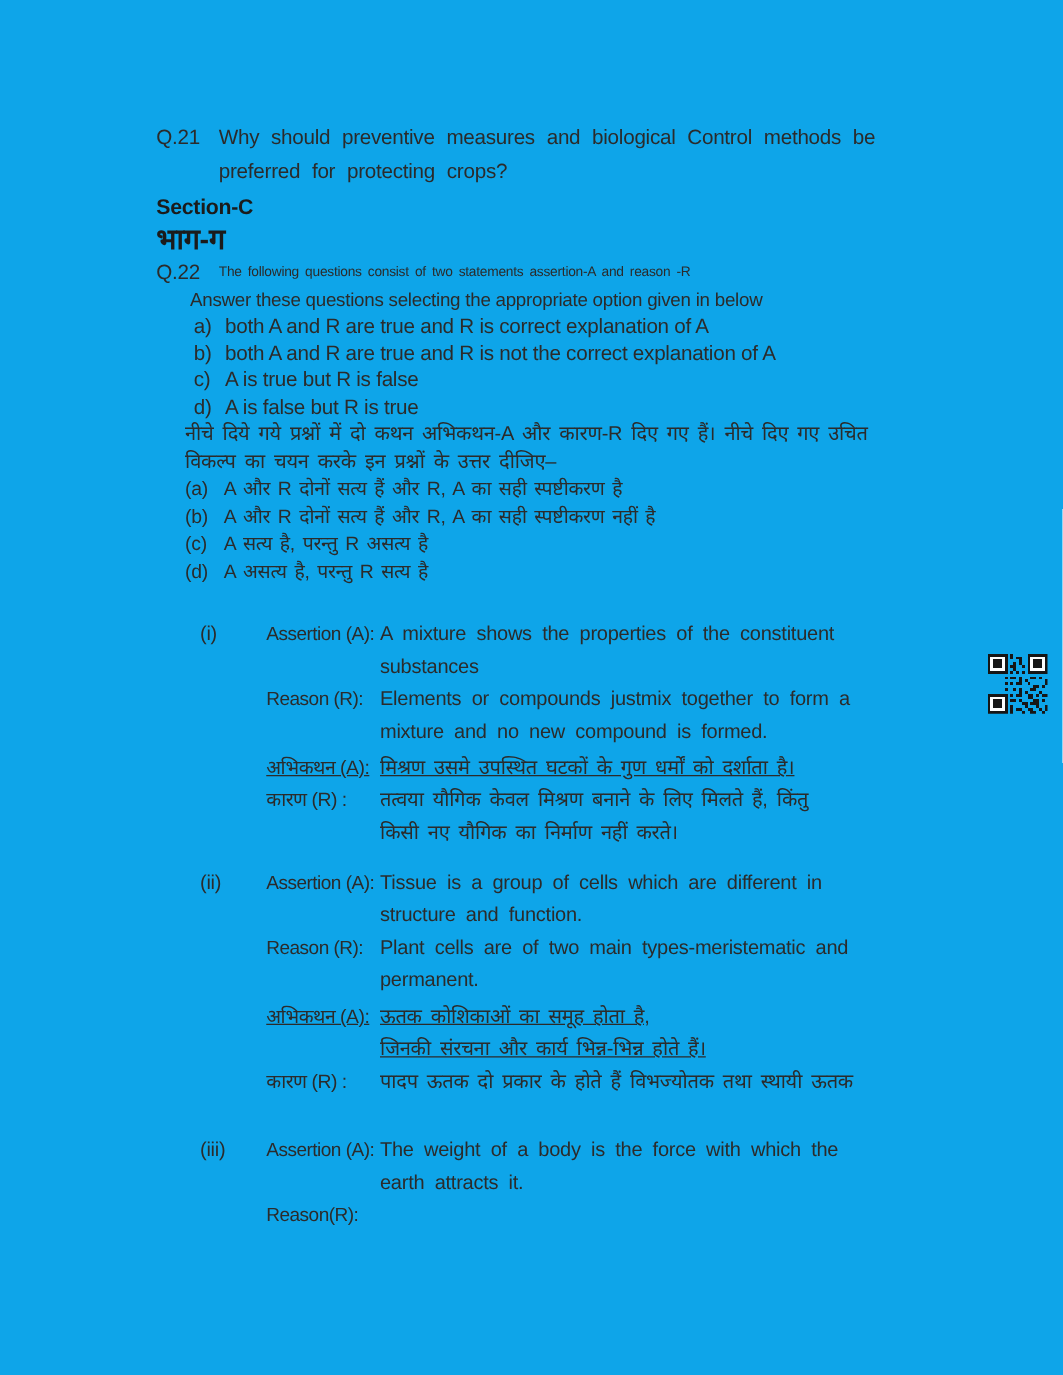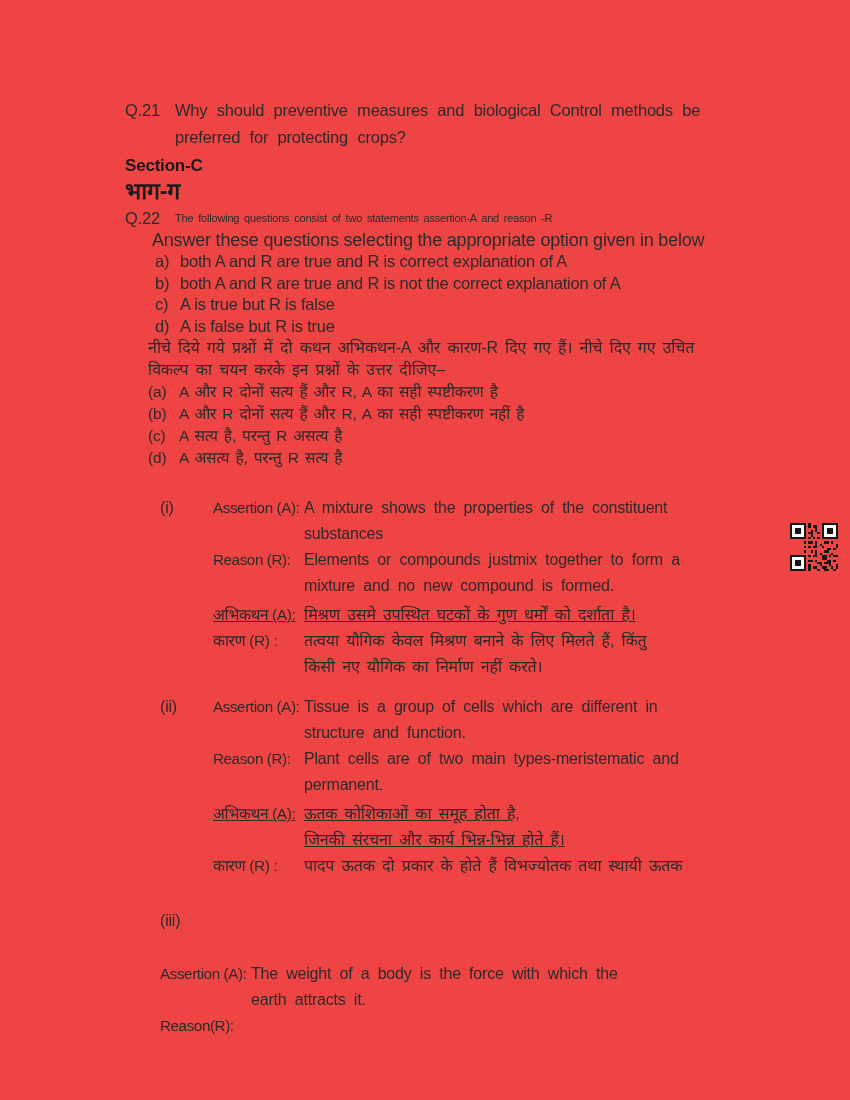--- a/index.html
+++ b/index.html
@@ -10,21 +10,21 @@
     background: #fdfdfd;
     font-family: "Liberation Sans", "DejaVu Sans", sans-serif;
     color: #2b2b2b;
     overflow: hidden;
   }
   * { box-sizing: border-box; }
   .page {
     position: relative;
     width: 850px;
     height: 1100px;
-    background: #ef4444;
+    background: #0ea5e9;
     letter-spacing: -0.2px;
   }
   .content {
     position: absolute;
     left: 125px;
     top: 97px;
     width: 625px;
   }
   .q-row { display: flex; }
   .q-num {
@@ -55,21 +55,21 @@
   .sec-en { font-size: 17px; line-height: 25px; }
   .sec-hi { font-size: 23px; line-height: 26px; }
   .q22-block { margin-top: 4px; }
   .q22-intro1 {
     font-size: 11px;
     line-height: 21.5px;
     word-spacing: 2px;
   }
   .q22-line2 {
     margin-left: 27px;
-    font-size: 18px;
+    font-size: 15px;
     line-height: 21.5px;
   }
   .opt-en {
     display: flex;
     margin-left: 30px;
     font-size: 16.5px;
     line-height: 21.5px;
   }
   .opt-en .key { flex: 0 0 25px; }
   .hi-intro {
@@ -83,21 +83,21 @@
     display: flex;
     margin-left: 23px;
     font-size: 15.5px;
     line-height: 22px;
     word-spacing: 2px;
   }
   .opt-hi .key { flex: 0 0 31px; }
   .ar-item { display: flex; margin-left: 35px; }
   .item-i   { margin-top: 26px; }
   .item-ii  { margin-top: 14px; }
-  .item-iii { margin-top: 29px; flex-direction: column; }
+  .item-iii { margin-top: 29px; }
   .ar-num {
     flex: 0 0 53px;
     font-size: 16px;
     line-height: 26px;
   }
   .ar-rows { flex: 1; }
   .ar-row { display: flex; }
   .ar-label {
     flex: 0 0 91px;
     font-size: 15.2px;

